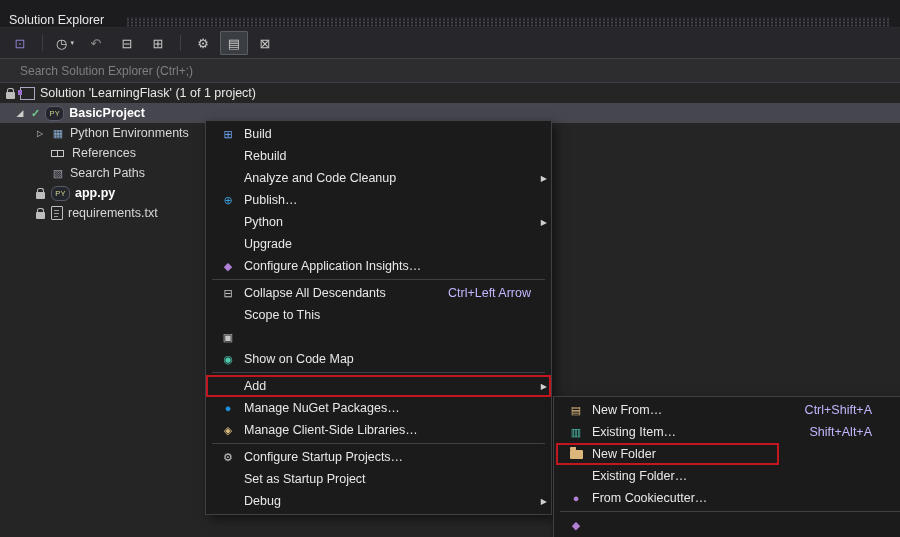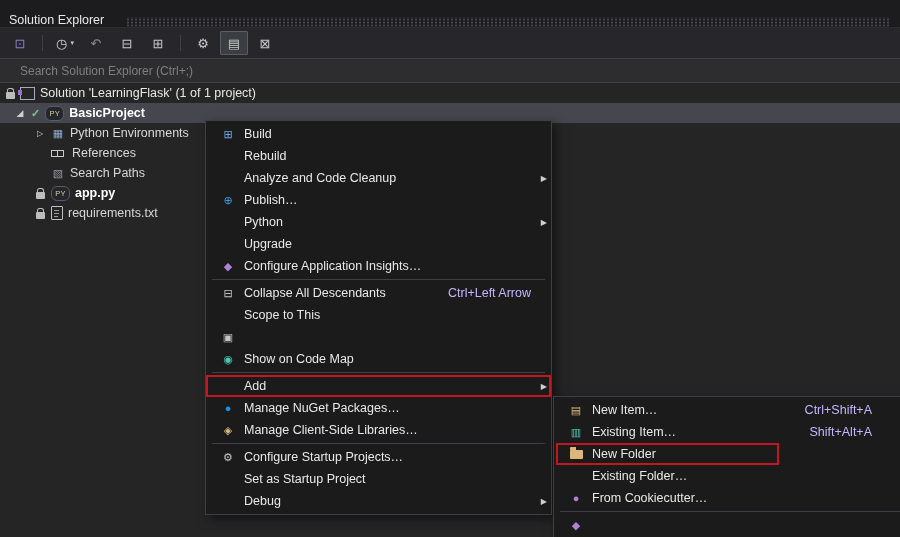--- a/index.html
+++ b/index.html
@@ -283,21 +283,21 @@
       <span class="mi-icon"></span>
       <span class="mi-label">Debug</span>
       <span class="mi-shortcut"></span>
       <span class="mi-arrow">▶</span>
     </div>
   </div>
 
   <div class="submenu">
     <div class="menu-item">
       <span class="mi-icon c-yellow">▤</span>
-      <span class="mi-label">New Item…</span>
+      <span class="mi-label">New From…</span>
       <span class="mi-shortcut">Ctrl+Shift+A</span>
       <span class="mi-arrow"></span>
     </div>
     <div class="menu-item">
       <span class="mi-icon c-teal">▥</span>
       <span class="mi-label">Existing Item…</span>
       <span class="mi-shortcut">Shift+Alt+A</span>
       <span class="mi-arrow"></span>
     </div>
     <div class="menu-item">

